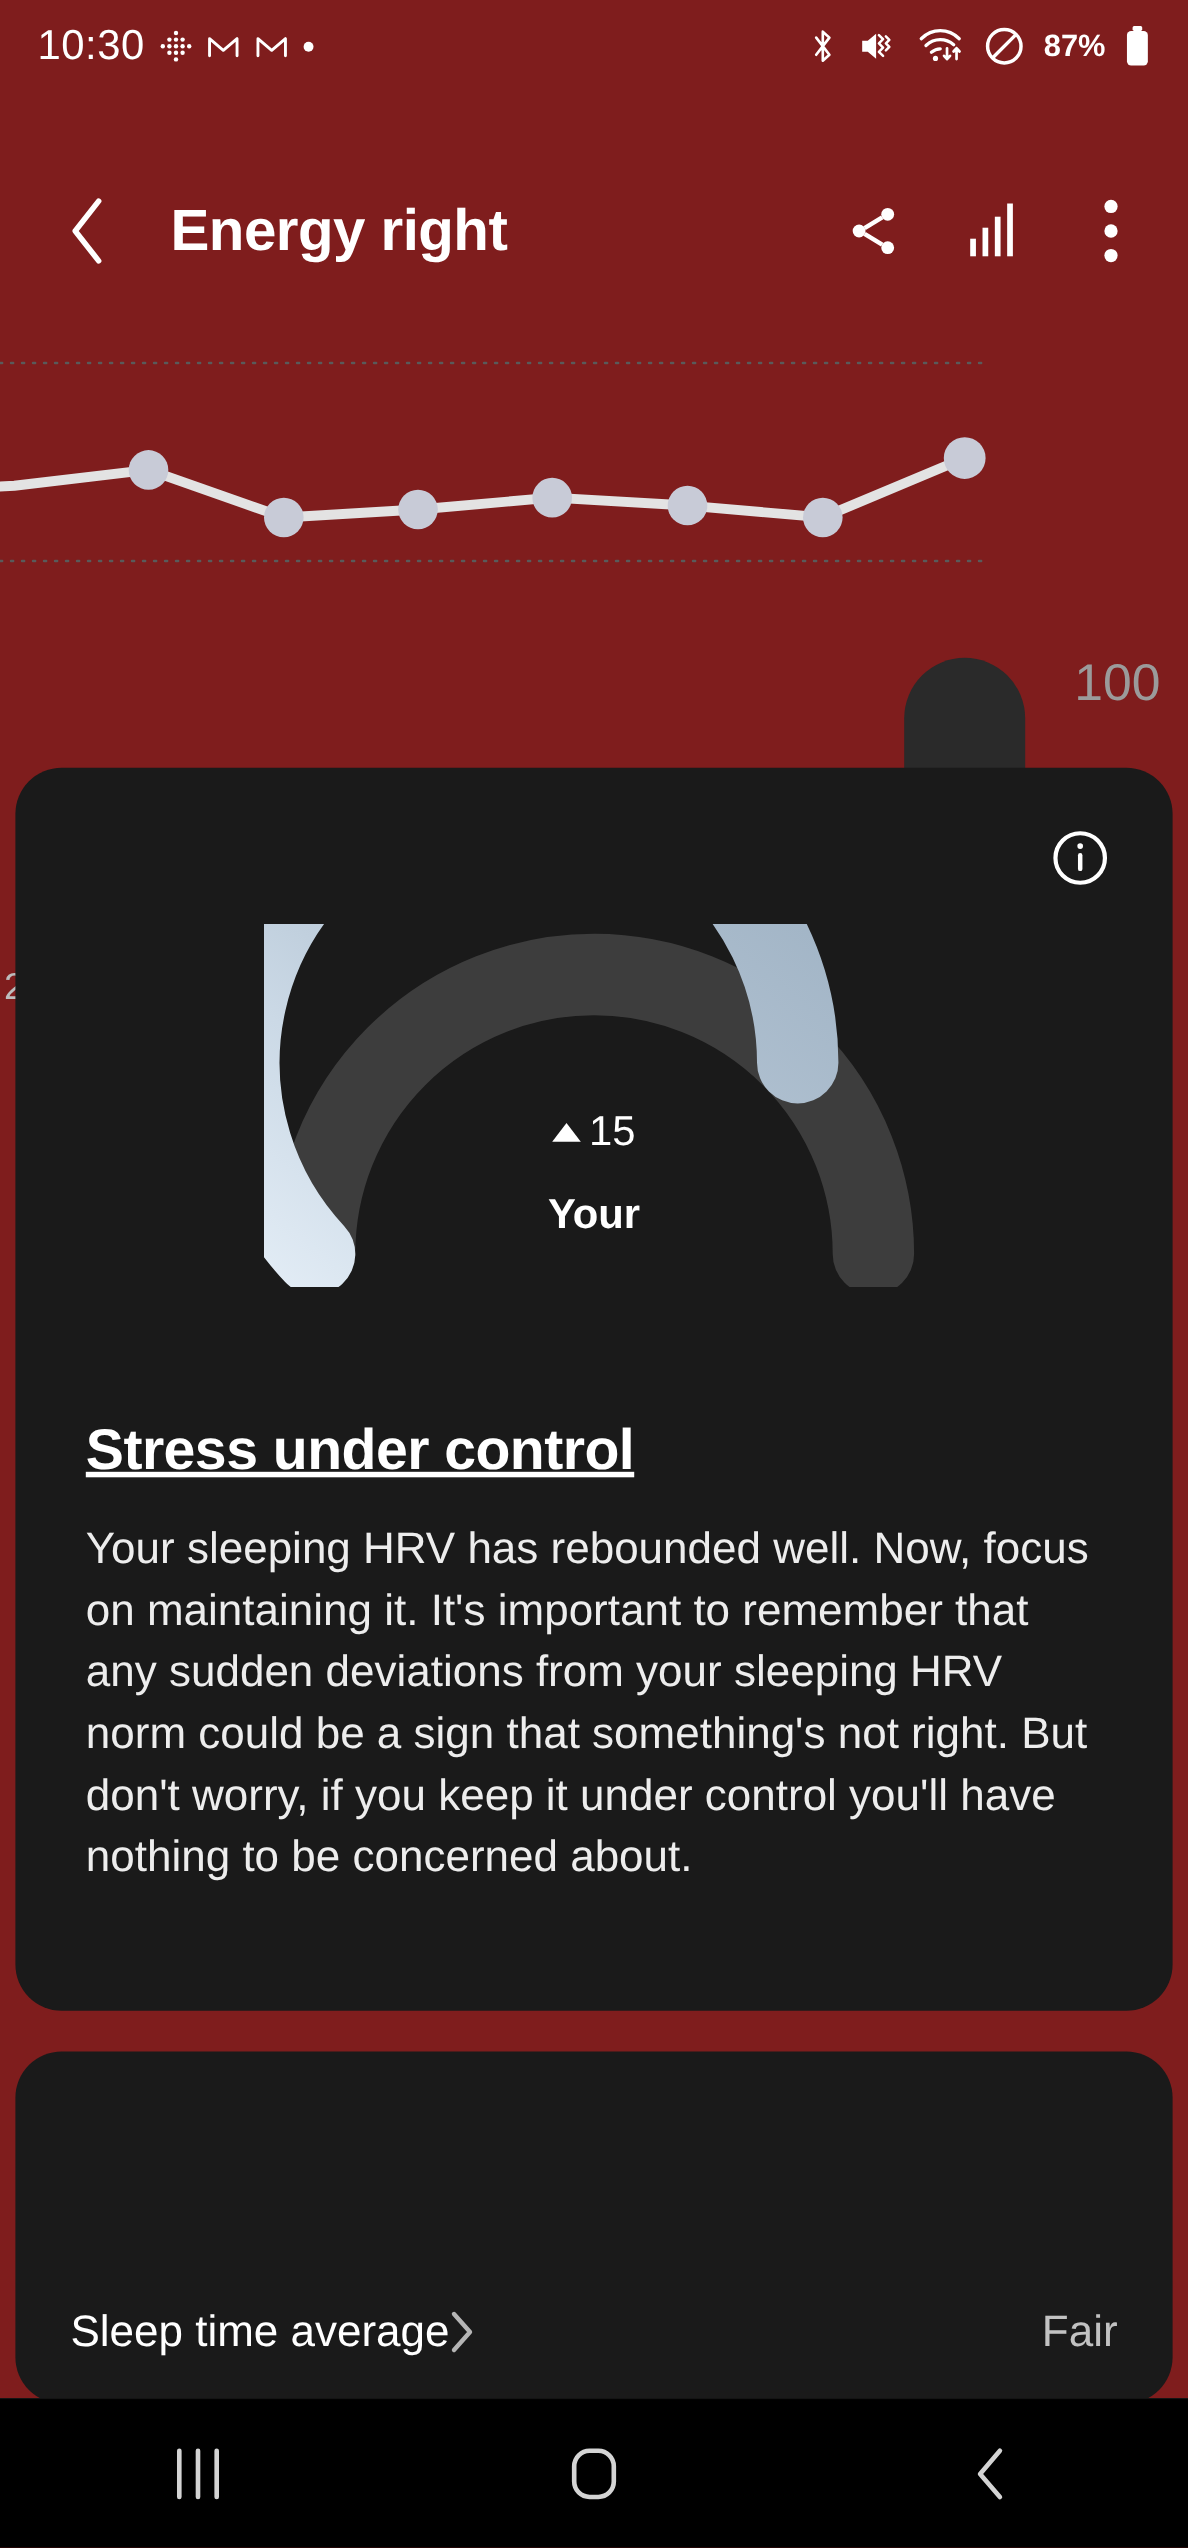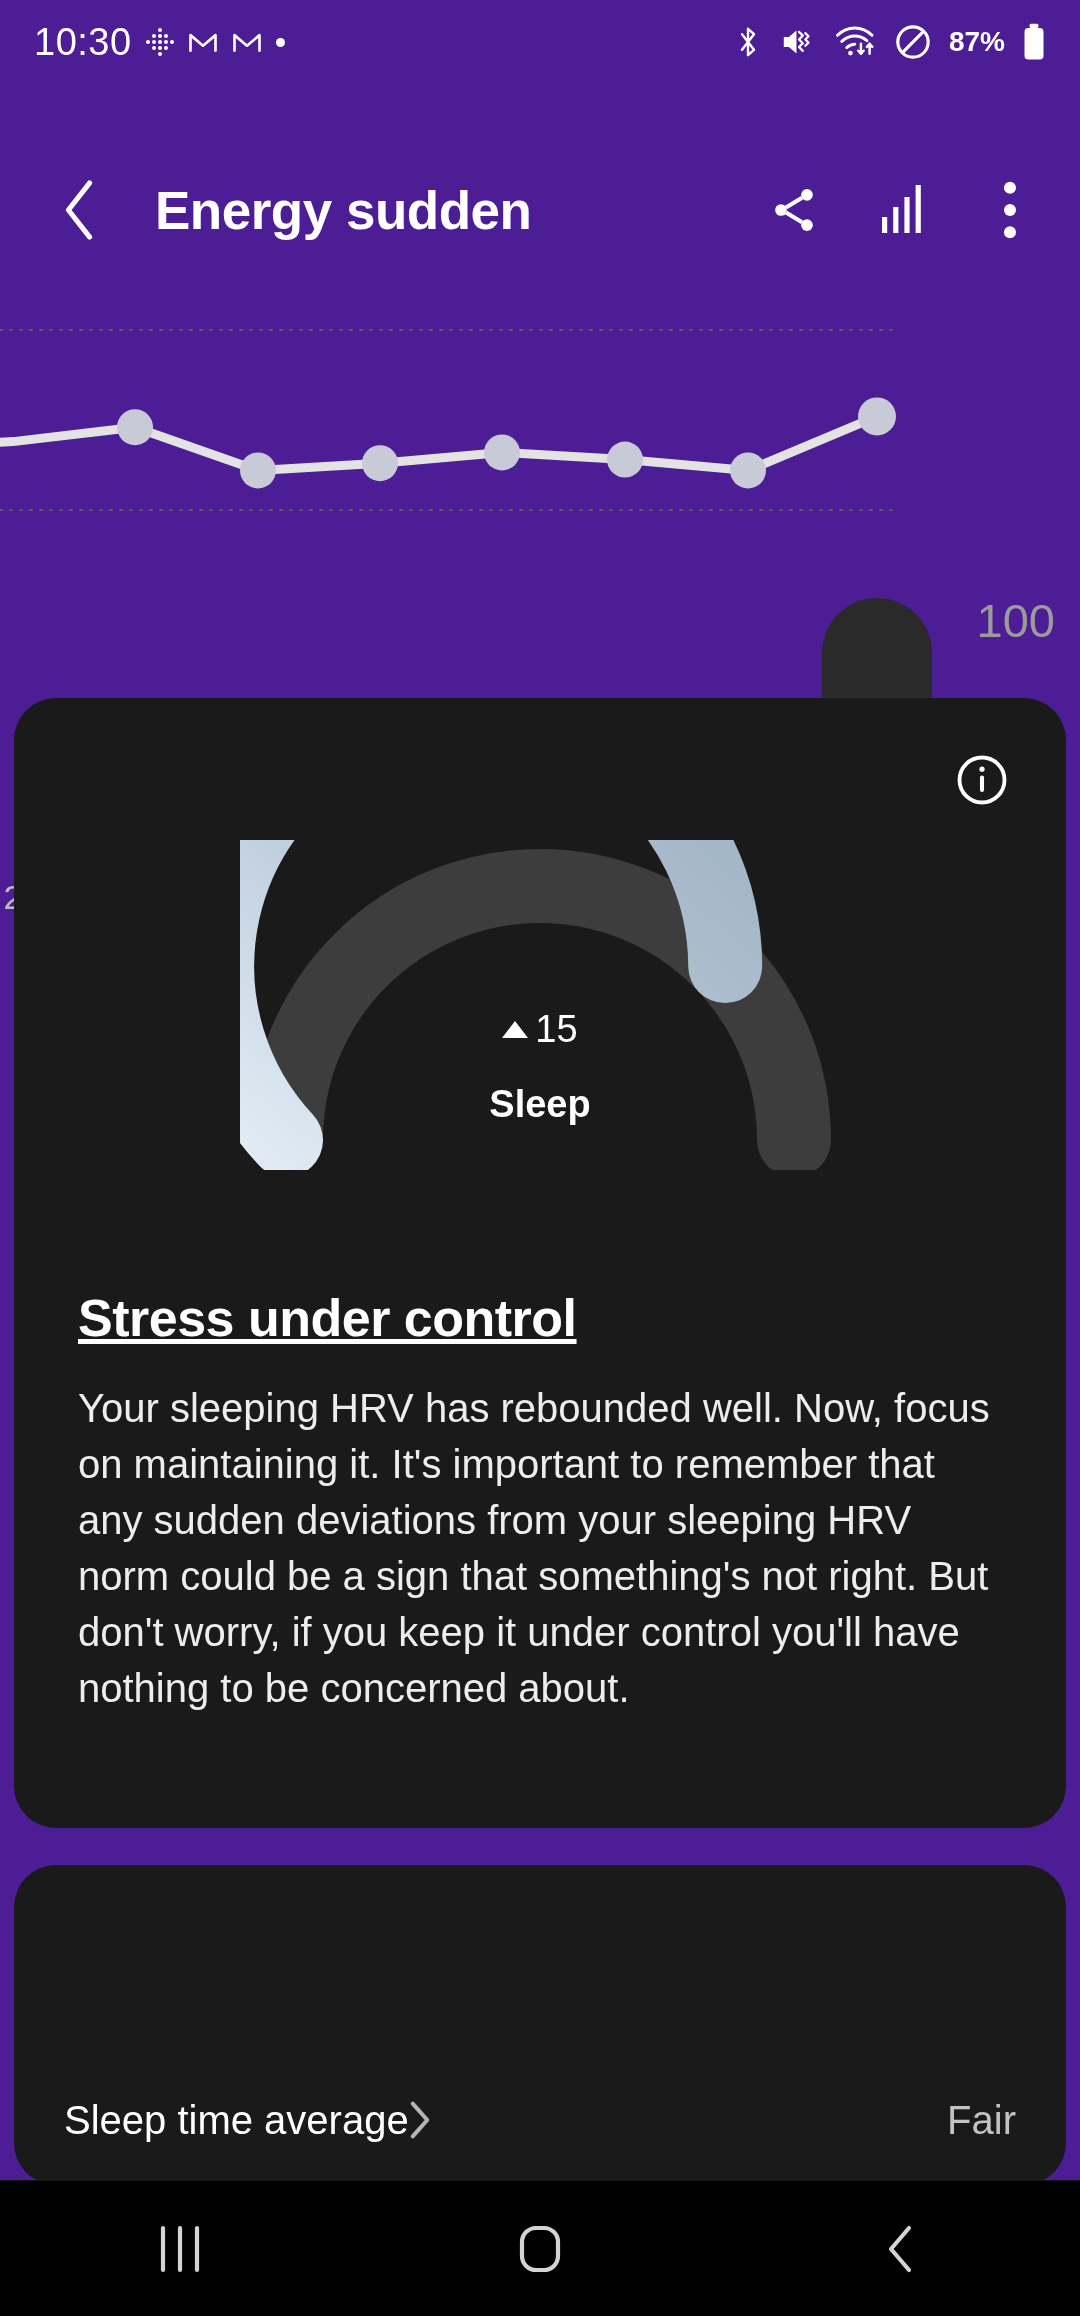--- a/index.html
+++ b/index.html
@@ -4,21 +4,21 @@
 <title>Energy score</title>
 <style>
   * { margin:0; padding:0; box-sizing:border-box; }
   html,body{
     width:1080px; height:2316px;
     background:#000;
     font-family:"Liberation Sans", sans-serif;
     overflow:hidden;
     -webkit-font-smoothing:antialiased;
   }
-  #screen{ position:relative; width:1080px; height:2316px; background:#4c1d95; }
+  #screen{ position:relative; width:1080px; height:2316px; background:#7f1d1d; }
 
   
   .statusbar{
     position:absolute; left:0; top:0; width:1080px; height:84px;
   }
   .sb-left{
     position:absolute; left:34px; top:0; height:84px;
     display:flex; align-items:center; gap:14px;
   }
   .sb-time{ color:#fff; font-size:38px; letter-spacing:.5px; font-weight:400; line-height:1; }
@@ -219,21 +219,21 @@
     </div>
   </div>
 
   <div class="header">
     <div class="hdr-back">
       <svg width="40" height="62" viewBox="0 0 20 32">
         <path d="M15 2L4 16l11 14" fill="none" stroke="#fff" stroke-width="2.6" stroke-linecap="round" stroke-linejoin="round"></path>
       </svg>
     </div>
 
-    <div class="hdr-title">Energy sudden</div>
+    <div class="hdr-title">Energy right</div>
 
     <div class="hdr-actions">
       <div class="hdr-btn">
         <svg width="52" height="52" viewBox="0 0 24 24">
           <circle cx="18" cy="5" r="2.7" fill="#fff"></circle>
           <circle cx="6" cy="12" r="2.7" fill="#fff"></circle>
           <circle cx="18" cy="19" r="2.7" fill="#fff"></circle>
           <line x1="8.3" y1="10.8" x2="15.7" y2="6.3" stroke="#fff" stroke-width="1.9"></line>
           <line x1="8.3" y1="13.2" x2="15.7" y2="17.7" stroke="#fff" stroke-width="1.9"></line>
         </svg>
@@ -323,21 +323,21 @@
         <path id="gauge-value" d="M 46 300 A 254 254 0 1 1 485.2 126.1" fill="none" stroke="url(#gaugeGrad)" stroke-width="74" stroke-linecap="round"></path>
       </svg>
 
       <div class="gauge-center">
         <div class="gauge-numrow">
           <div class="gauge-delta">
             <div class="tri"></div>
             <span>15</span>
           </div>
         </div>
-        <div class="gauge-label">Sleep</div>
+        <div class="gauge-label">Your</div>
       </div>
     </div>
 
     <div class="insight-title">Stress under control</div>
     <div class="insight-body">Your sleeping HRV has rebounded well. Now, focus on maintaining it. It's important to remember that any sudden deviations from your sleeping HRV norm could be a sign that something's not right. But don't worry, if you keep it under control you'll have nothing to be concerned about.</div>
   </div>
 
   <div class="card" id="card-factors">
 
     <div class="factor-row">

